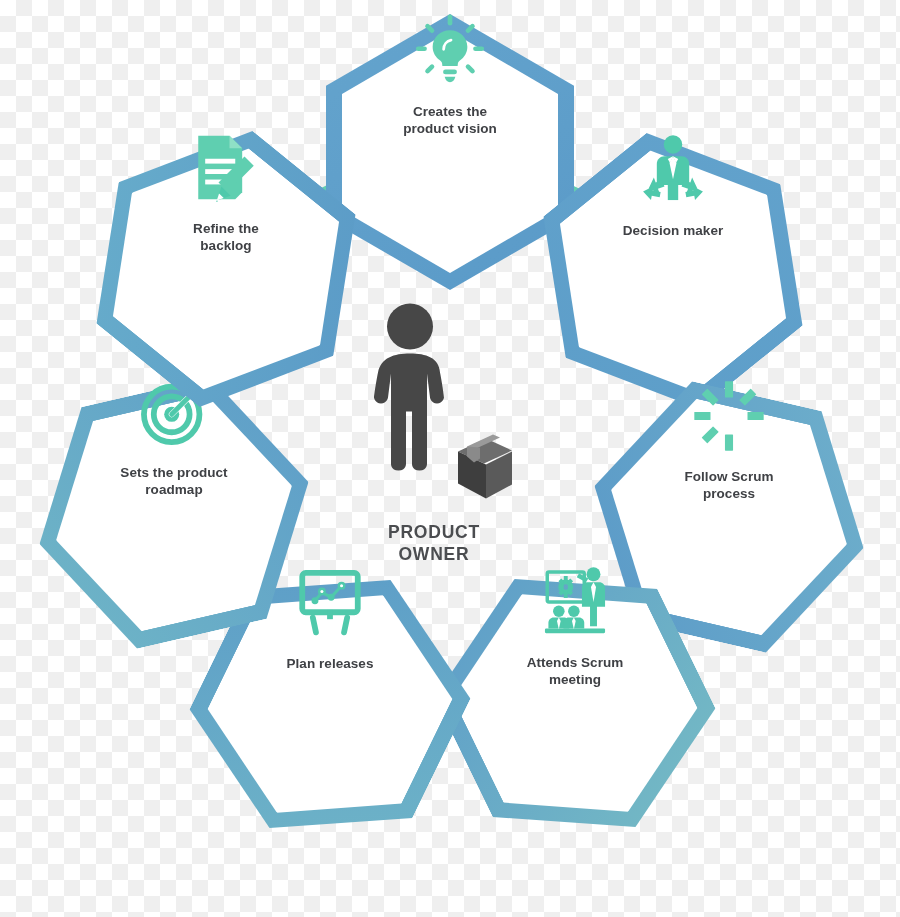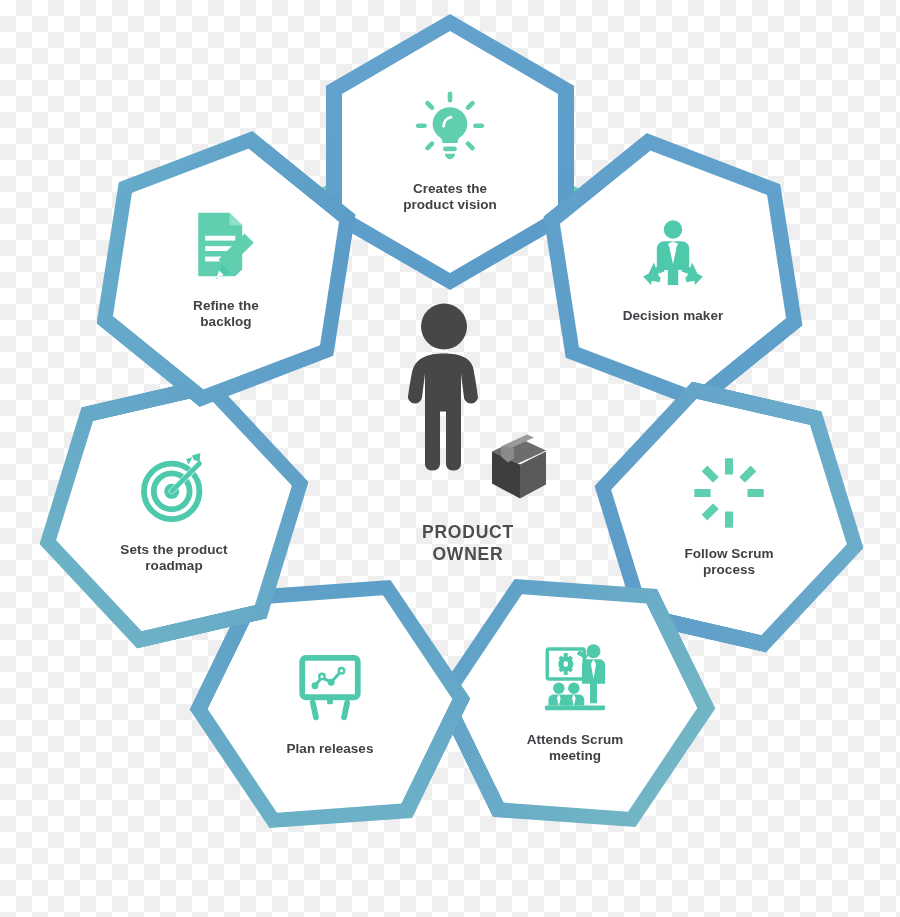--- a/index.html
+++ b/index.html
@@ -42,21 +42,21 @@
     inset: 17px 16px;
     background: #ffffff;
     clip-path: polygon(50% 0%, 100% 26%, 100% 74%, 50% 100%, 0% 74%, 0% 26%);
   }
   .hex-content {
     position: absolute;
     inset: 0;
     display: flex;
     flex-direction: column;
     align-items: center;
-    justify-content: center;
+    justify-content: flex-start;
   }
   .hex-icon {
     width: 74px;
     height: 74px;
     display: block;
     margin-bottom: 16px;
   }
   .hex-label {
     font-size: 13.5px;
     font-weight: bold;
@@ -74,21 +74,21 @@
     width: 30px;
     height: 17px;
     margin-left: -15px;
     margin-top: -8px;
     background: #63cdb0;
   }
 
   
   .center {
     position: absolute;
-    left: 468px;
+    left: 434px;
     top: 432px;
     transform: translate(-50%, -50%);
     display: flex;
     flex-direction: column;
     align-items: center;
     width: 230px;
   }
   .center-figure { width: 160px; height: 215px; display: block; }
   .center-title {
     margin-top: 6px;

